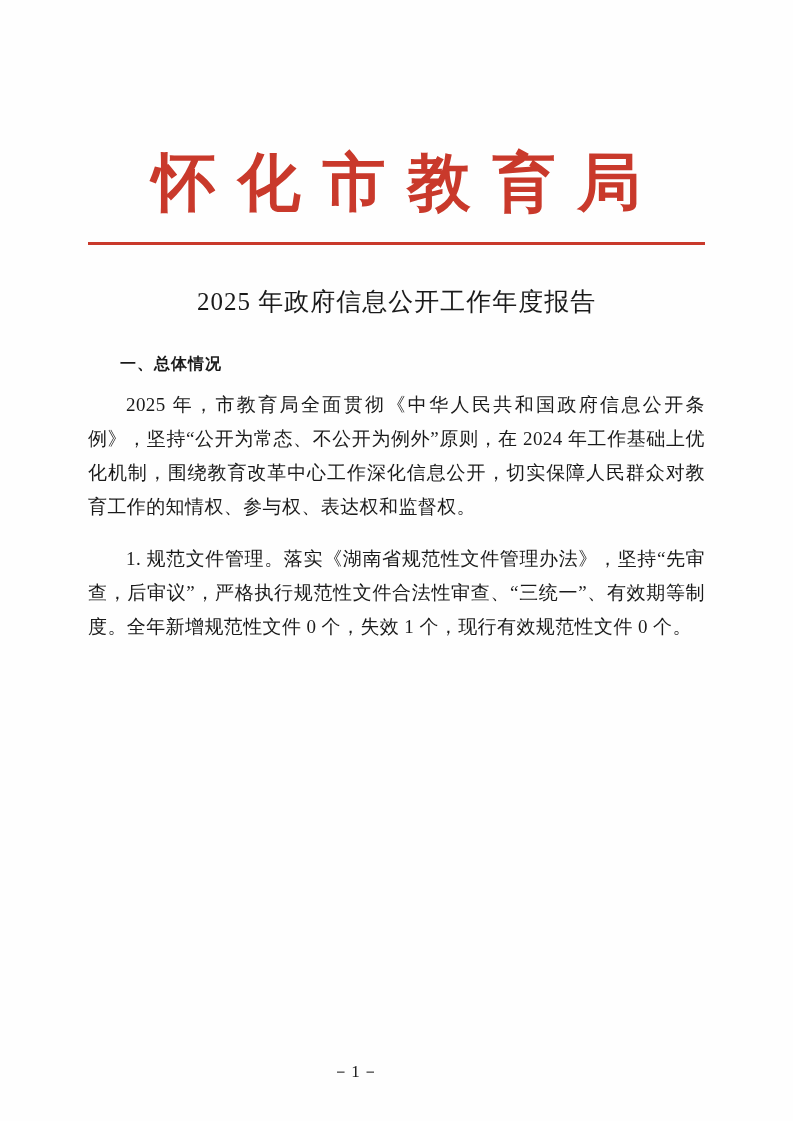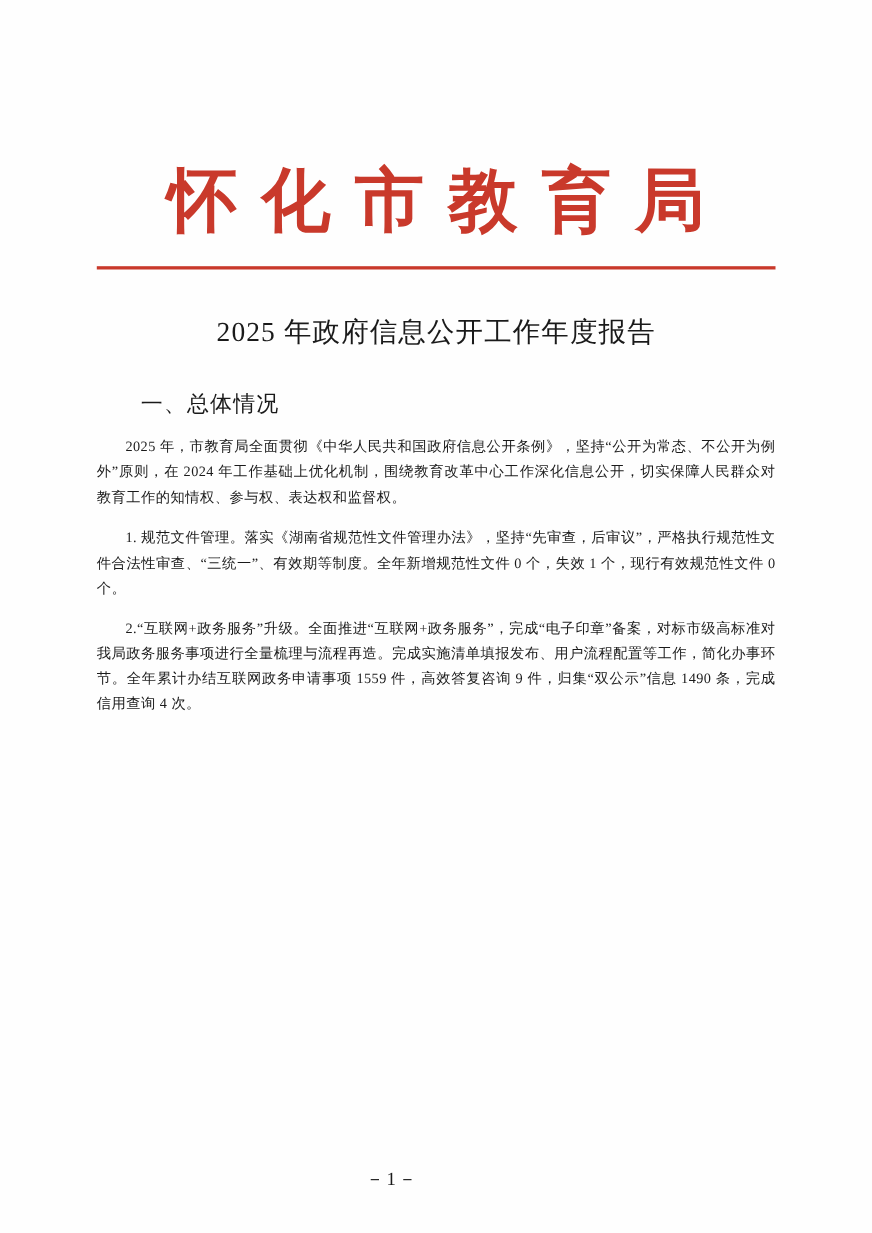--- a/index.html
+++ b/index.html
@@ -48,28 +48,28 @@
   .doc-title {
     margin-top: 40px;
     text-align: center;
     font-size: 25px;
     font-weight: normal;
     letter-spacing: 1px;
     font-family: "Liberation Serif", "DejaVu Serif", serif;
   }
   .section-heading {
     margin-top: 36px;
-    font-size: 20px;
-    font-weight: normal;
+    font-size: 16px;
+    font-weight: bold;
     text-indent: 2em;
     letter-spacing: 1px;
   }
   .para {
     margin-top: 13px;
-    font-size: 13px;
+    font-size: 19px;
     line-height: 1.78;
     text-align: justify;
     text-indent: 2em;
     letter-spacing: 0.4px;
   }
   .page-number {
     position: absolute;
     left: 0;
     right: 0;
     bottom: 38px;
@@ -90,20 +90,19 @@
 
     <div class="masthead">怀化市教育局</div>
     <div class="masthead-rule"></div>
 
     <div class="doc-title">2025 年政府信息公开工作年度报告</div>
 
     <div class="section-heading">一、总体情况</div>
 
     <p class="para">2025 年，市教育局全面贯彻《中华人民共和国政府信息公开条例》，坚持“公开为常态、不公开为例外”原则，在 2024 年工作基础上优化机制，围绕教育改革中心工作深化信息公开，切实保障人民群众对教育工作的知情权、参与权、表达权和监督权。</p>
     <p class="para">1. 规范文件管理。落实《湖南省规范性文件管理办法》，坚持“先审查，后审议”，严格执行规范性文件合法性审查、“三统一”、有效期等制度。全年新增规范性文件 0 个，失效 1 个，现行有效规范性文件 0 个。</p>
-    <p class="para">2.“互联网+政务服务”升级。全面推进“互联网+政务服务”，完成“电子印章”备案，对标市级高标准对我局政务服务事项进行全量梳理与流程再造。完成实施清单填报发布、用户流程配置等工作，简化办事环节。全年累计办结互联网政务申请事项 1559 件，高效答复咨询 9 件，归集“双公示”信息 1490 条，完成信用查询 4 次。</p>
 
   </div>
 
   <div class="page-number">
     <span class="page-number-inner">－1－</span>
   </div>
 </div>
 
 </body></html>

